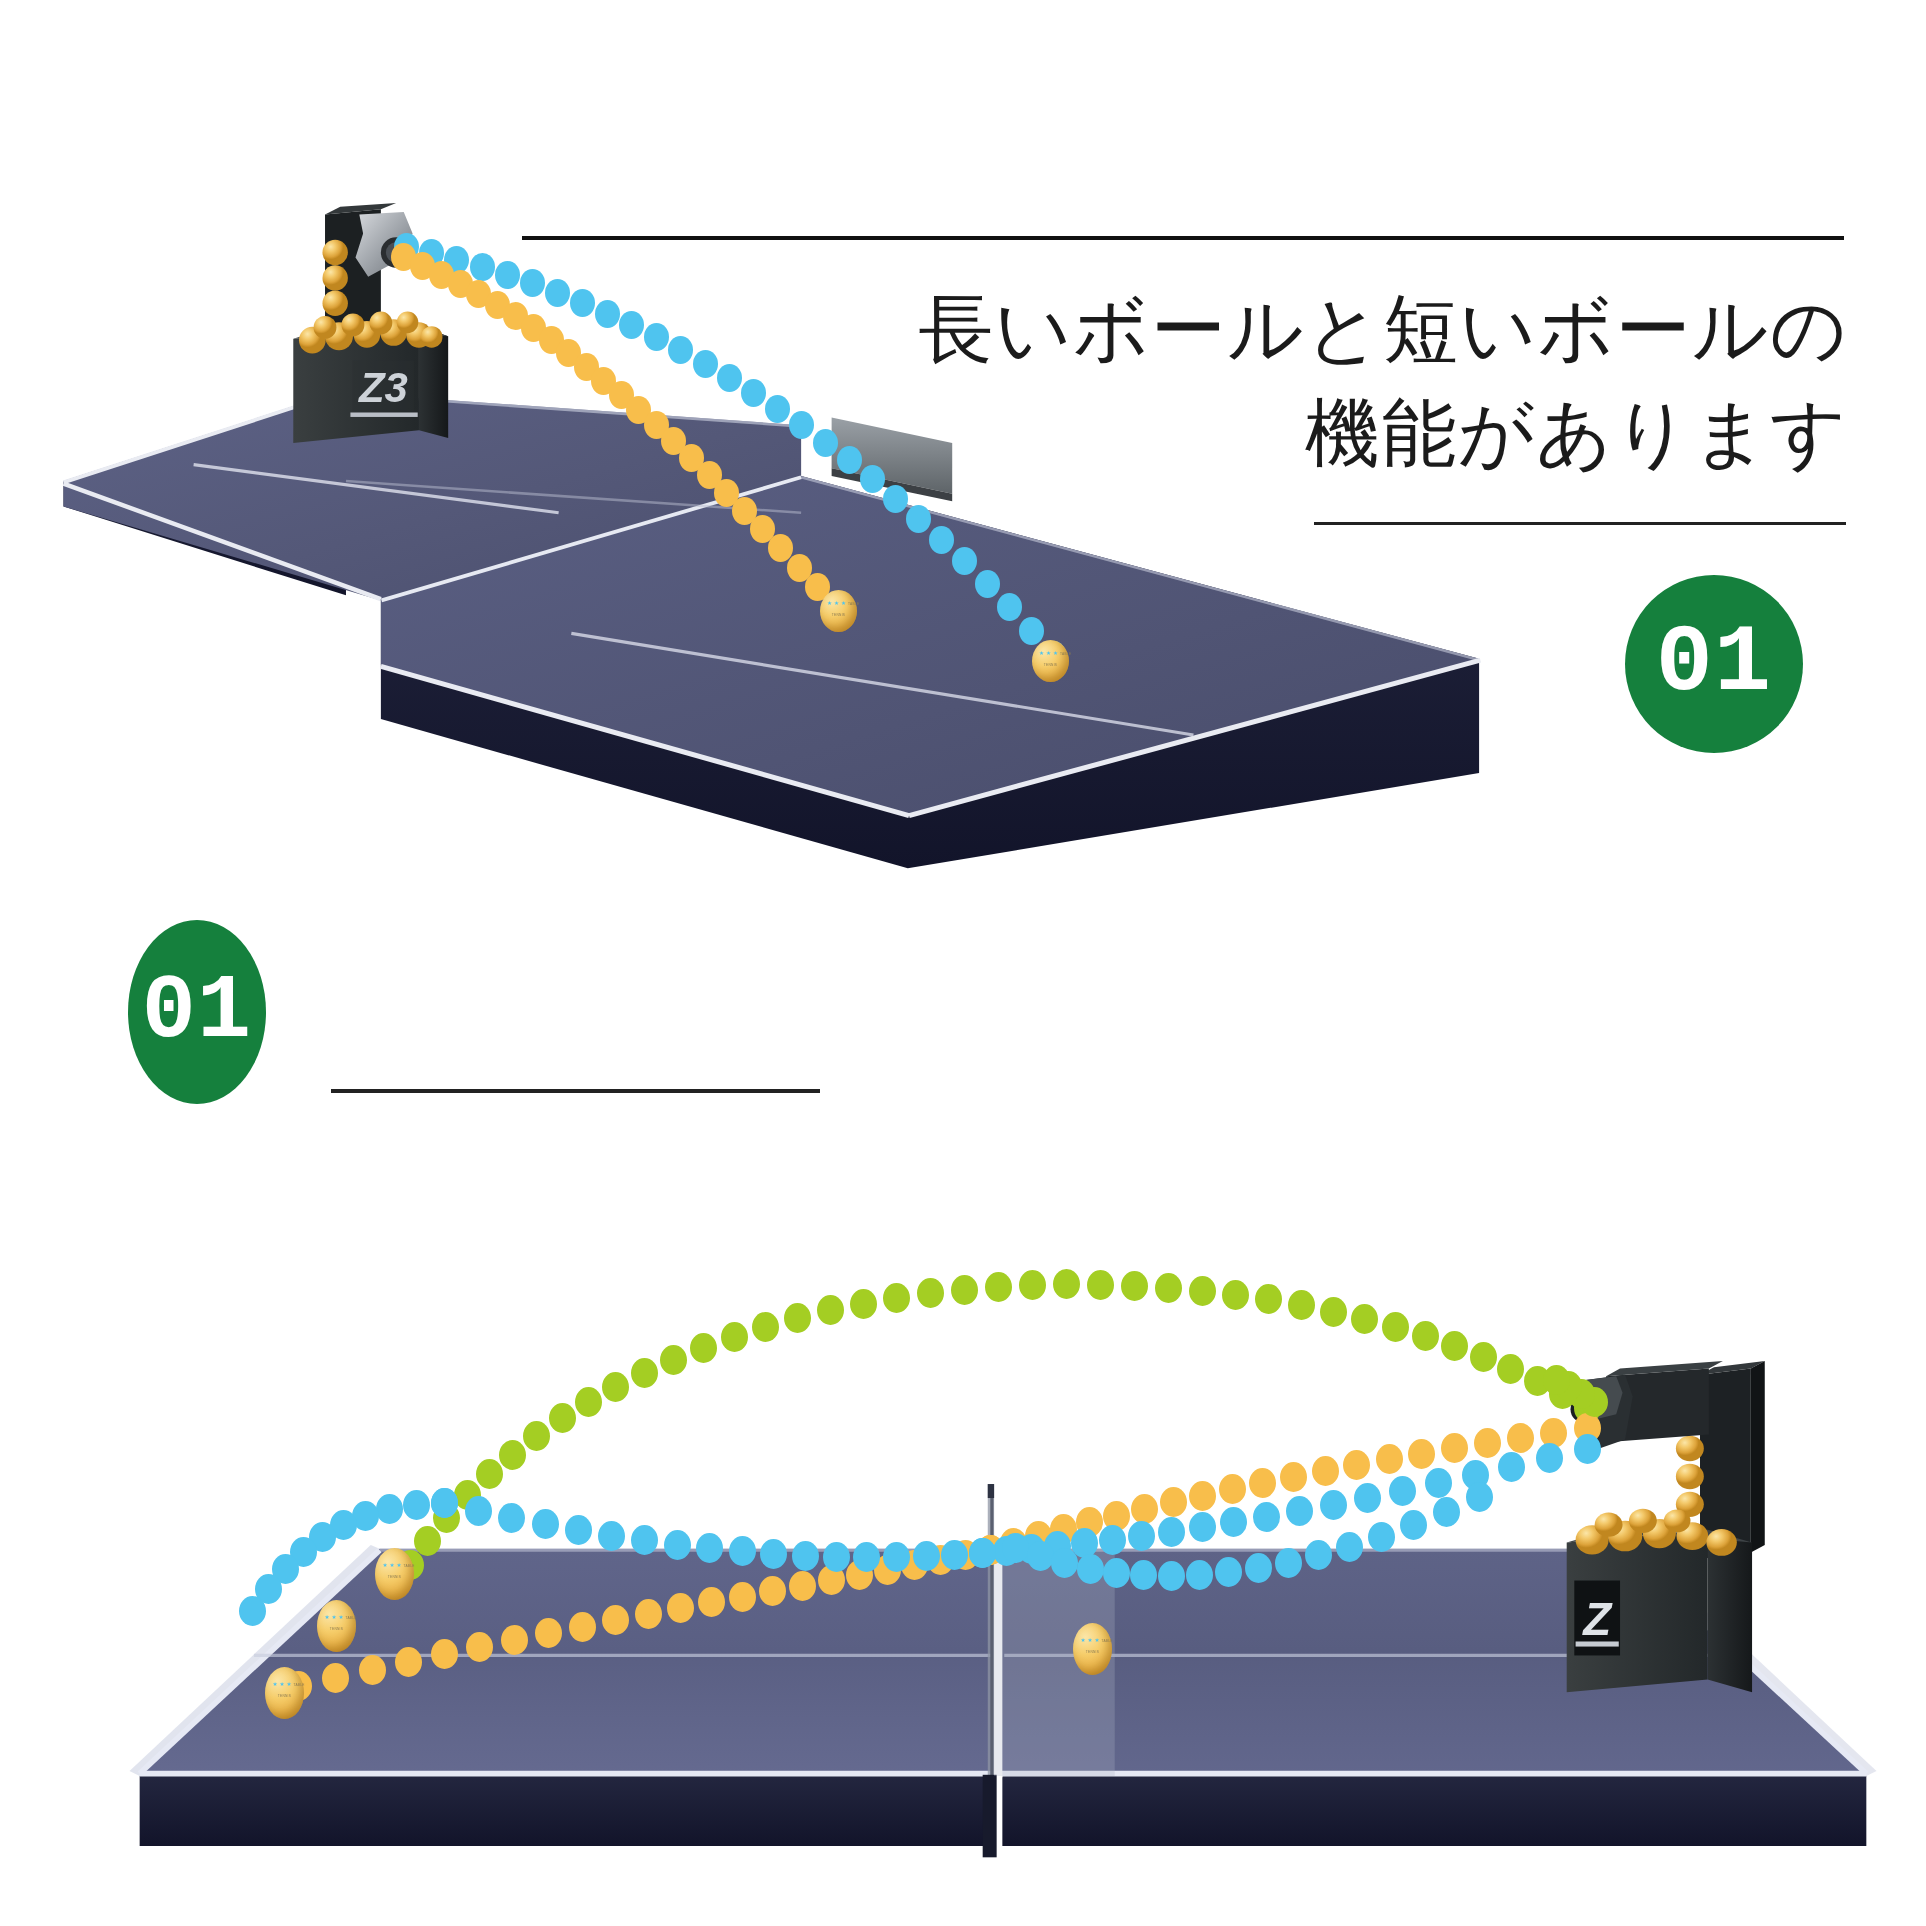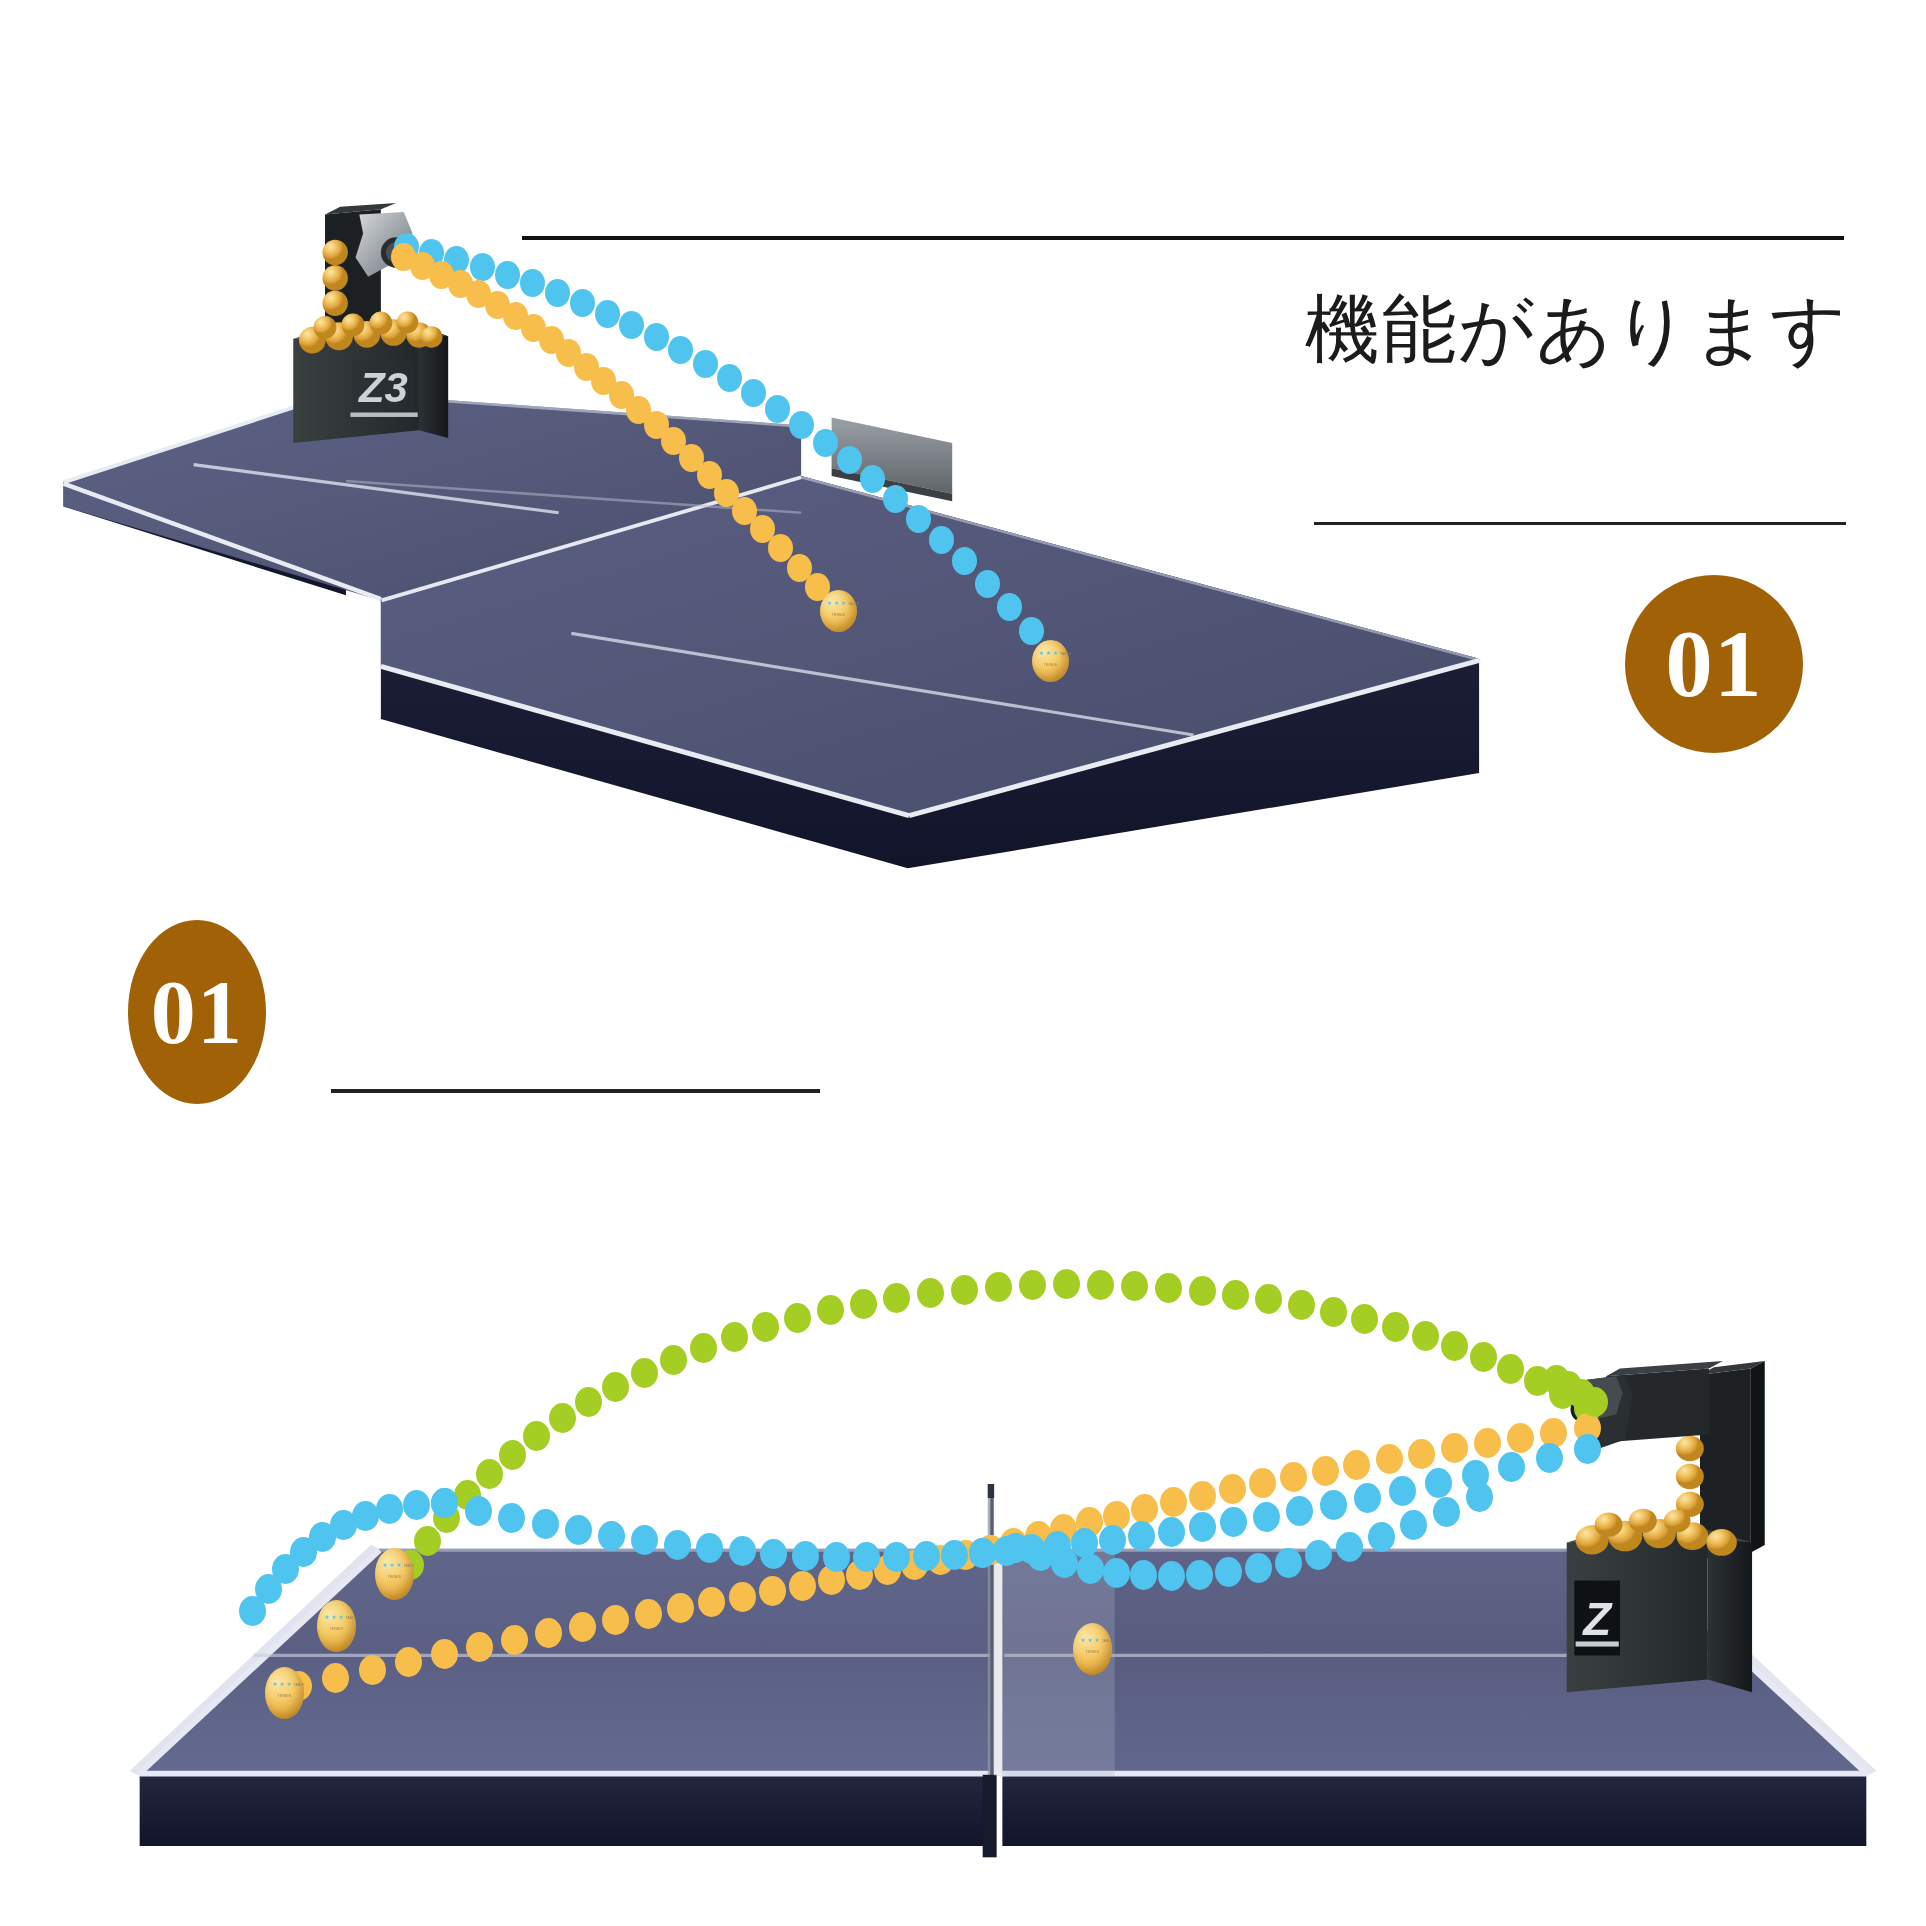--- a/index.html
+++ b/index.html
@@ -30,25 +30,25 @@
     font-size:75px; line-height:1.38;
     color:#1b1b1b; letter-spacing:1.3px;
     font-family:"Liberation Sans", sans-serif;
     font-weight:400;
   }
   .headline .ln { display:block; white-space:nowrap; }
 
   .badge {
     position:absolute;
     border-radius:50%;
-    background:#a16207;
+    background:#15803d;
     color:#ffffff;
     display:flex; align-items:center; justify-content:center;
     font-size:95px; font-weight:700; letter-spacing:1.3px;
-    font-family:Liberation Serif, serif;
+    font-family:Liberation Mono, monospace;
     user-select:none;
   }
   #badge-01 { left:1625px; top:551px; width:178px; height:178px; }
   #badge-02 { left:128px; top:896px; width:138px; height:184px; border-radius:50%; font-size:90px; }
 
   .headline-02 {
     position:absolute; left:331px; top:900px;
     font-size:89px; line-height:1.2; color:#1b1b1b;
     letter-spacing:2.5px; white-space:nowrap;
   }
@@ -213,20 +213,21 @@
         <text x="604" y="596" font-family="Liberation Sans, sans-serif" font-size="66" font-weight="700" fill="#cdd2d8" text-anchor="middle" font-style="italic">Z3</text>
         <rect x="552" y="612" width="106" height="7" fill="#b9bec6"></rect>
       </g>
     </g>
   </svg>
 
   <section id="section-01">
     <div class="rule-top"></div>
 
     <div class="headline">
+      <span class="ln">長いボールと短いボールの</span>
       <span class="ln">機能があります</span>
     </div>
 
     <div class="rule-under"></div>
 
     <div class="badge" id="badge-01">01</div>
   </section>
 
   <div class="badge" id="badge-02">01</div>
   <div class="rule-02"></div>

